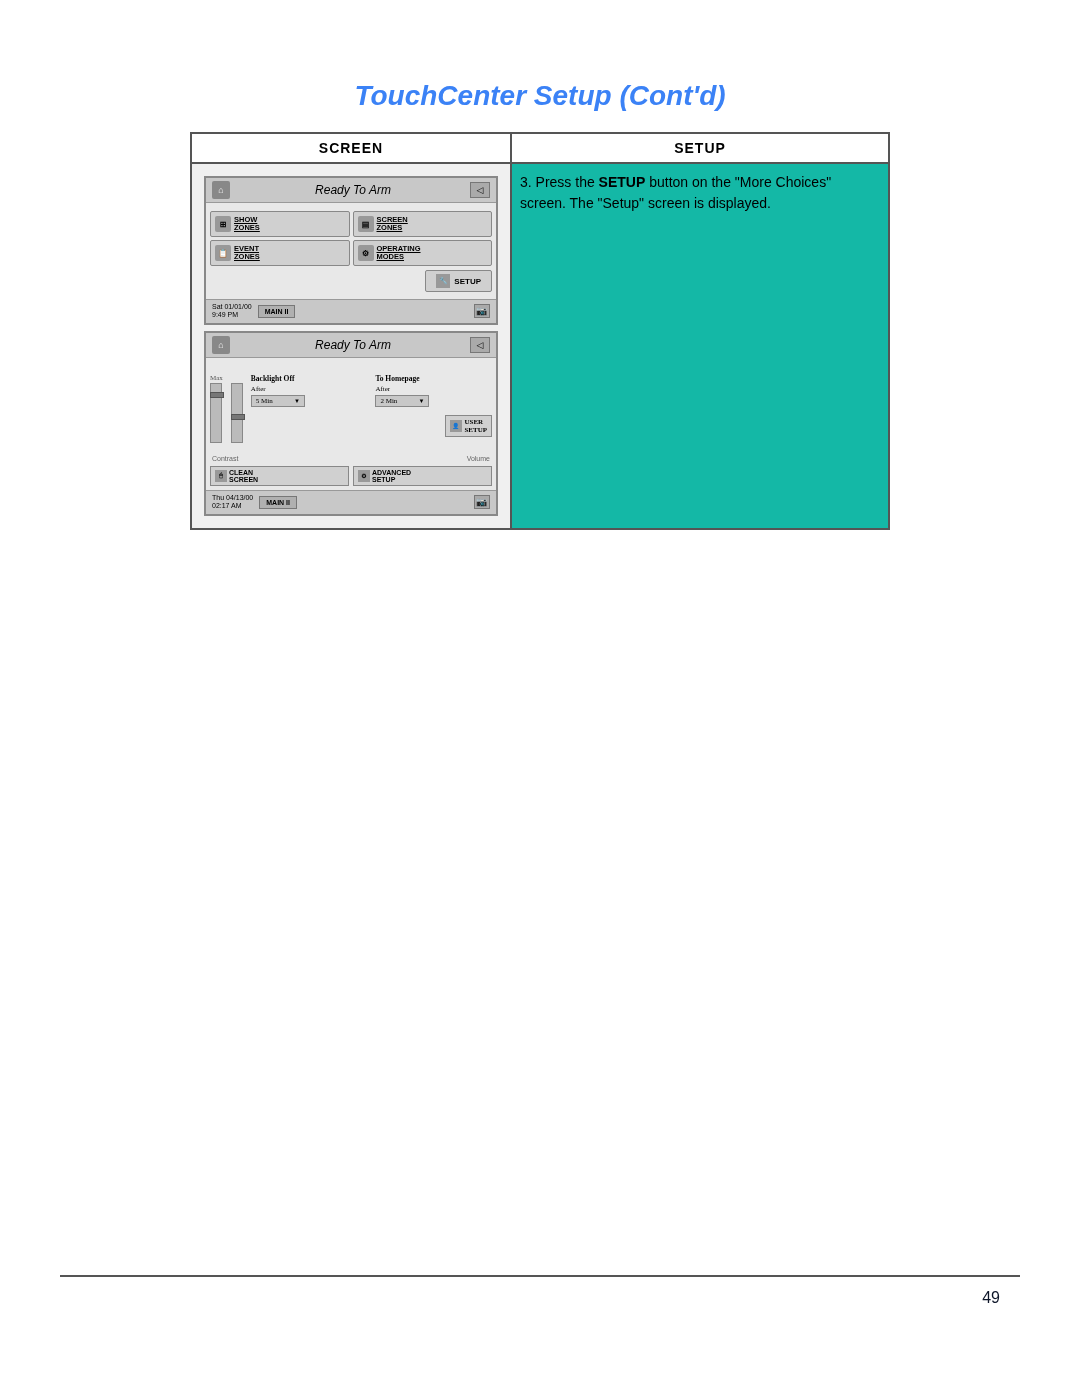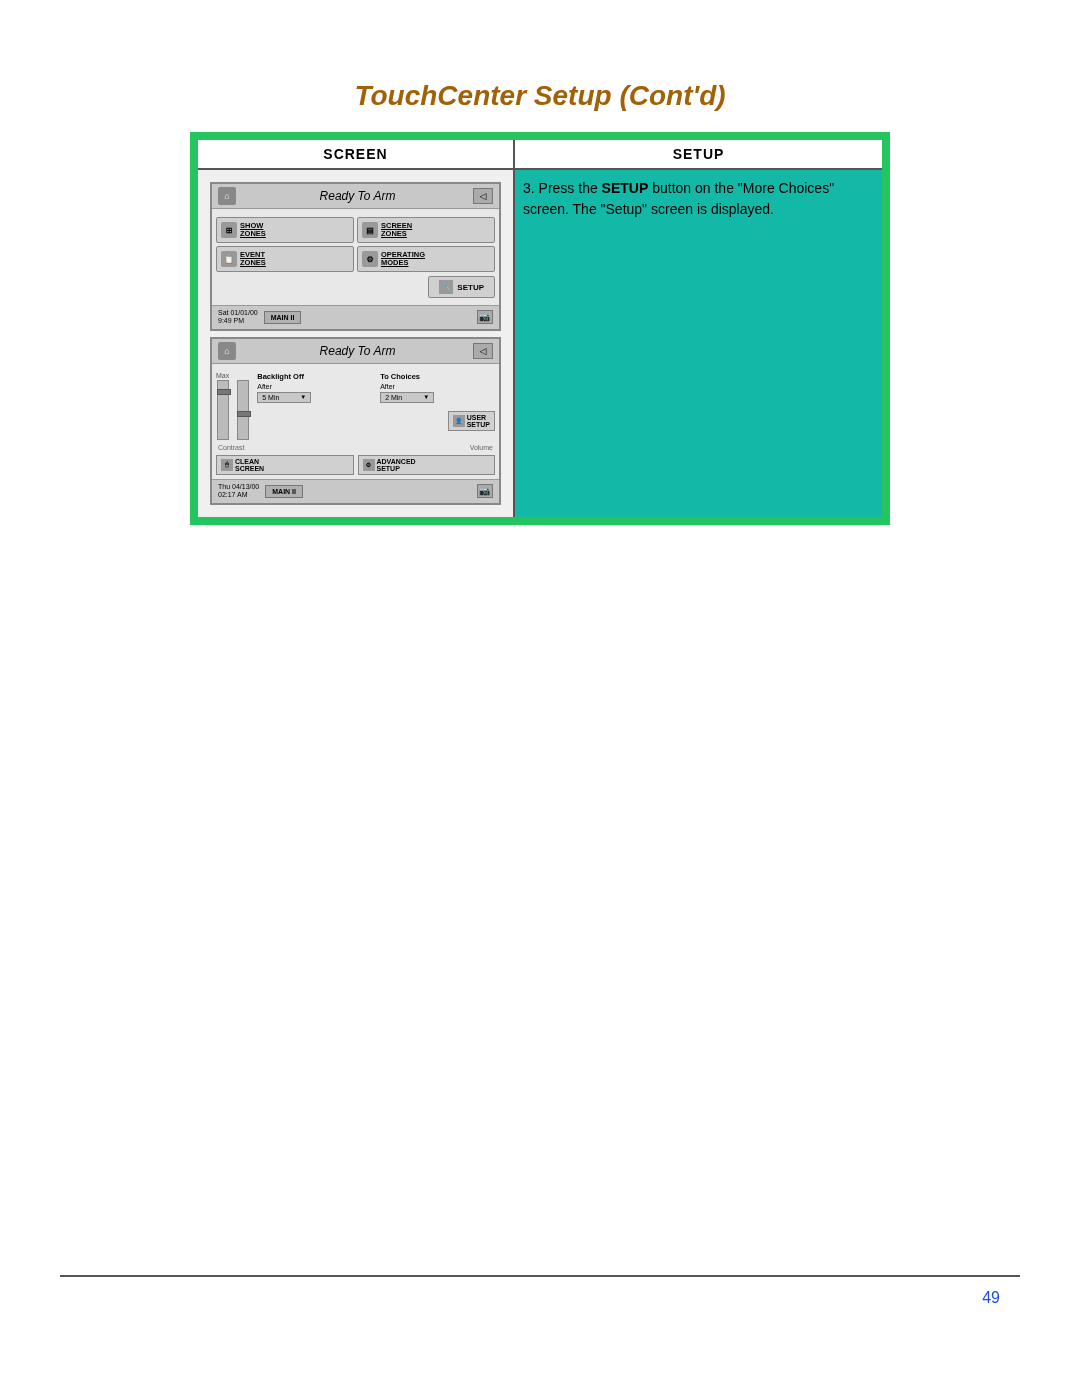--- a/index.html
+++ b/index.html
@@ -11,27 +11,27 @@
       position: relative;
     }
 
     .page-title {
       text-align: center;
       font-size: 28px;
       font-style: italic;
       font-weight: bold;
       margin-top: 80px;
       margin-bottom: 20px;
-      color: #a16207;
+      color: #3b82f6;
     }
 
     .main-table {
       width: 700px;
       margin: 0 auto;
-      border: 8px solid #22c55e;
+      border: 2px solid #22c55e;
       border-collapse: collapse;
     }
 
     .main-table th {
       border: 2px solid #555;
       background: #fff;
       font-size: 14px;
       font-weight: bold;
       text-align: center;
       padding: 6px 10px;
@@ -202,21 +202,22 @@
     }
 
     
     .setup-screen {
       margin-top: 6px;
     }
 
     .setup-sliders-row {
       display: flex;
       align-items: flex-start;
-      margin: 4px 0;
+      margin: 12px 0;
+      font-family: Liberation Serif, serif;
     }
 
     .slider-group {
       display: flex;
       flex-direction: column;
       align-items: center;
       margin-right: 8px;
     }
 
     .slider-track {
@@ -331,21 +332,21 @@
       right: 60px;
       height: 2px;
       background: #555;
     }
 
     .page-number {
       position: absolute;
       bottom: 90px;
       right: 80px;
       font-size: 16px;
-      color: #1d4ed8;
+      color: #0f172a;
     }
 
     .action-text b {
       font-weight: bold;
     }
   </style>
 </head>
 <body>
 
 <div class="page-title">TouchCenter Setup (Cont'd)</div>
@@ -436,21 +437,21 @@
                 <div class="setup-row">
                   <div class="setup-col">
                     <div class="setup-col-label">Backlight Off</div>
                     <div class="setup-col-sublabel">After</div>
                     <div class="select-box">
                       <span>5 Min</span>
                       <span class="select-arrow">▼</span>
                     </div>
                   </div>
                   <div class="setup-col">
-                    <div class="setup-col-label">To Choices</div>
+                    <div class="setup-col-label">To Homepage</div>
                     <div class="setup-col-sublabel">After</div>
                     <div class="select-box">
                       <span>2 Min</span>
                       <span class="select-arrow">▼</span>
                     </div>
                   </div>
                 </div>
                 <div style="display:flex; justify-content:flex-end; margin-top:3px;">
                   <div class="user-setup-btn">
                     <div class="bottom-btn-icon">👤</div>

